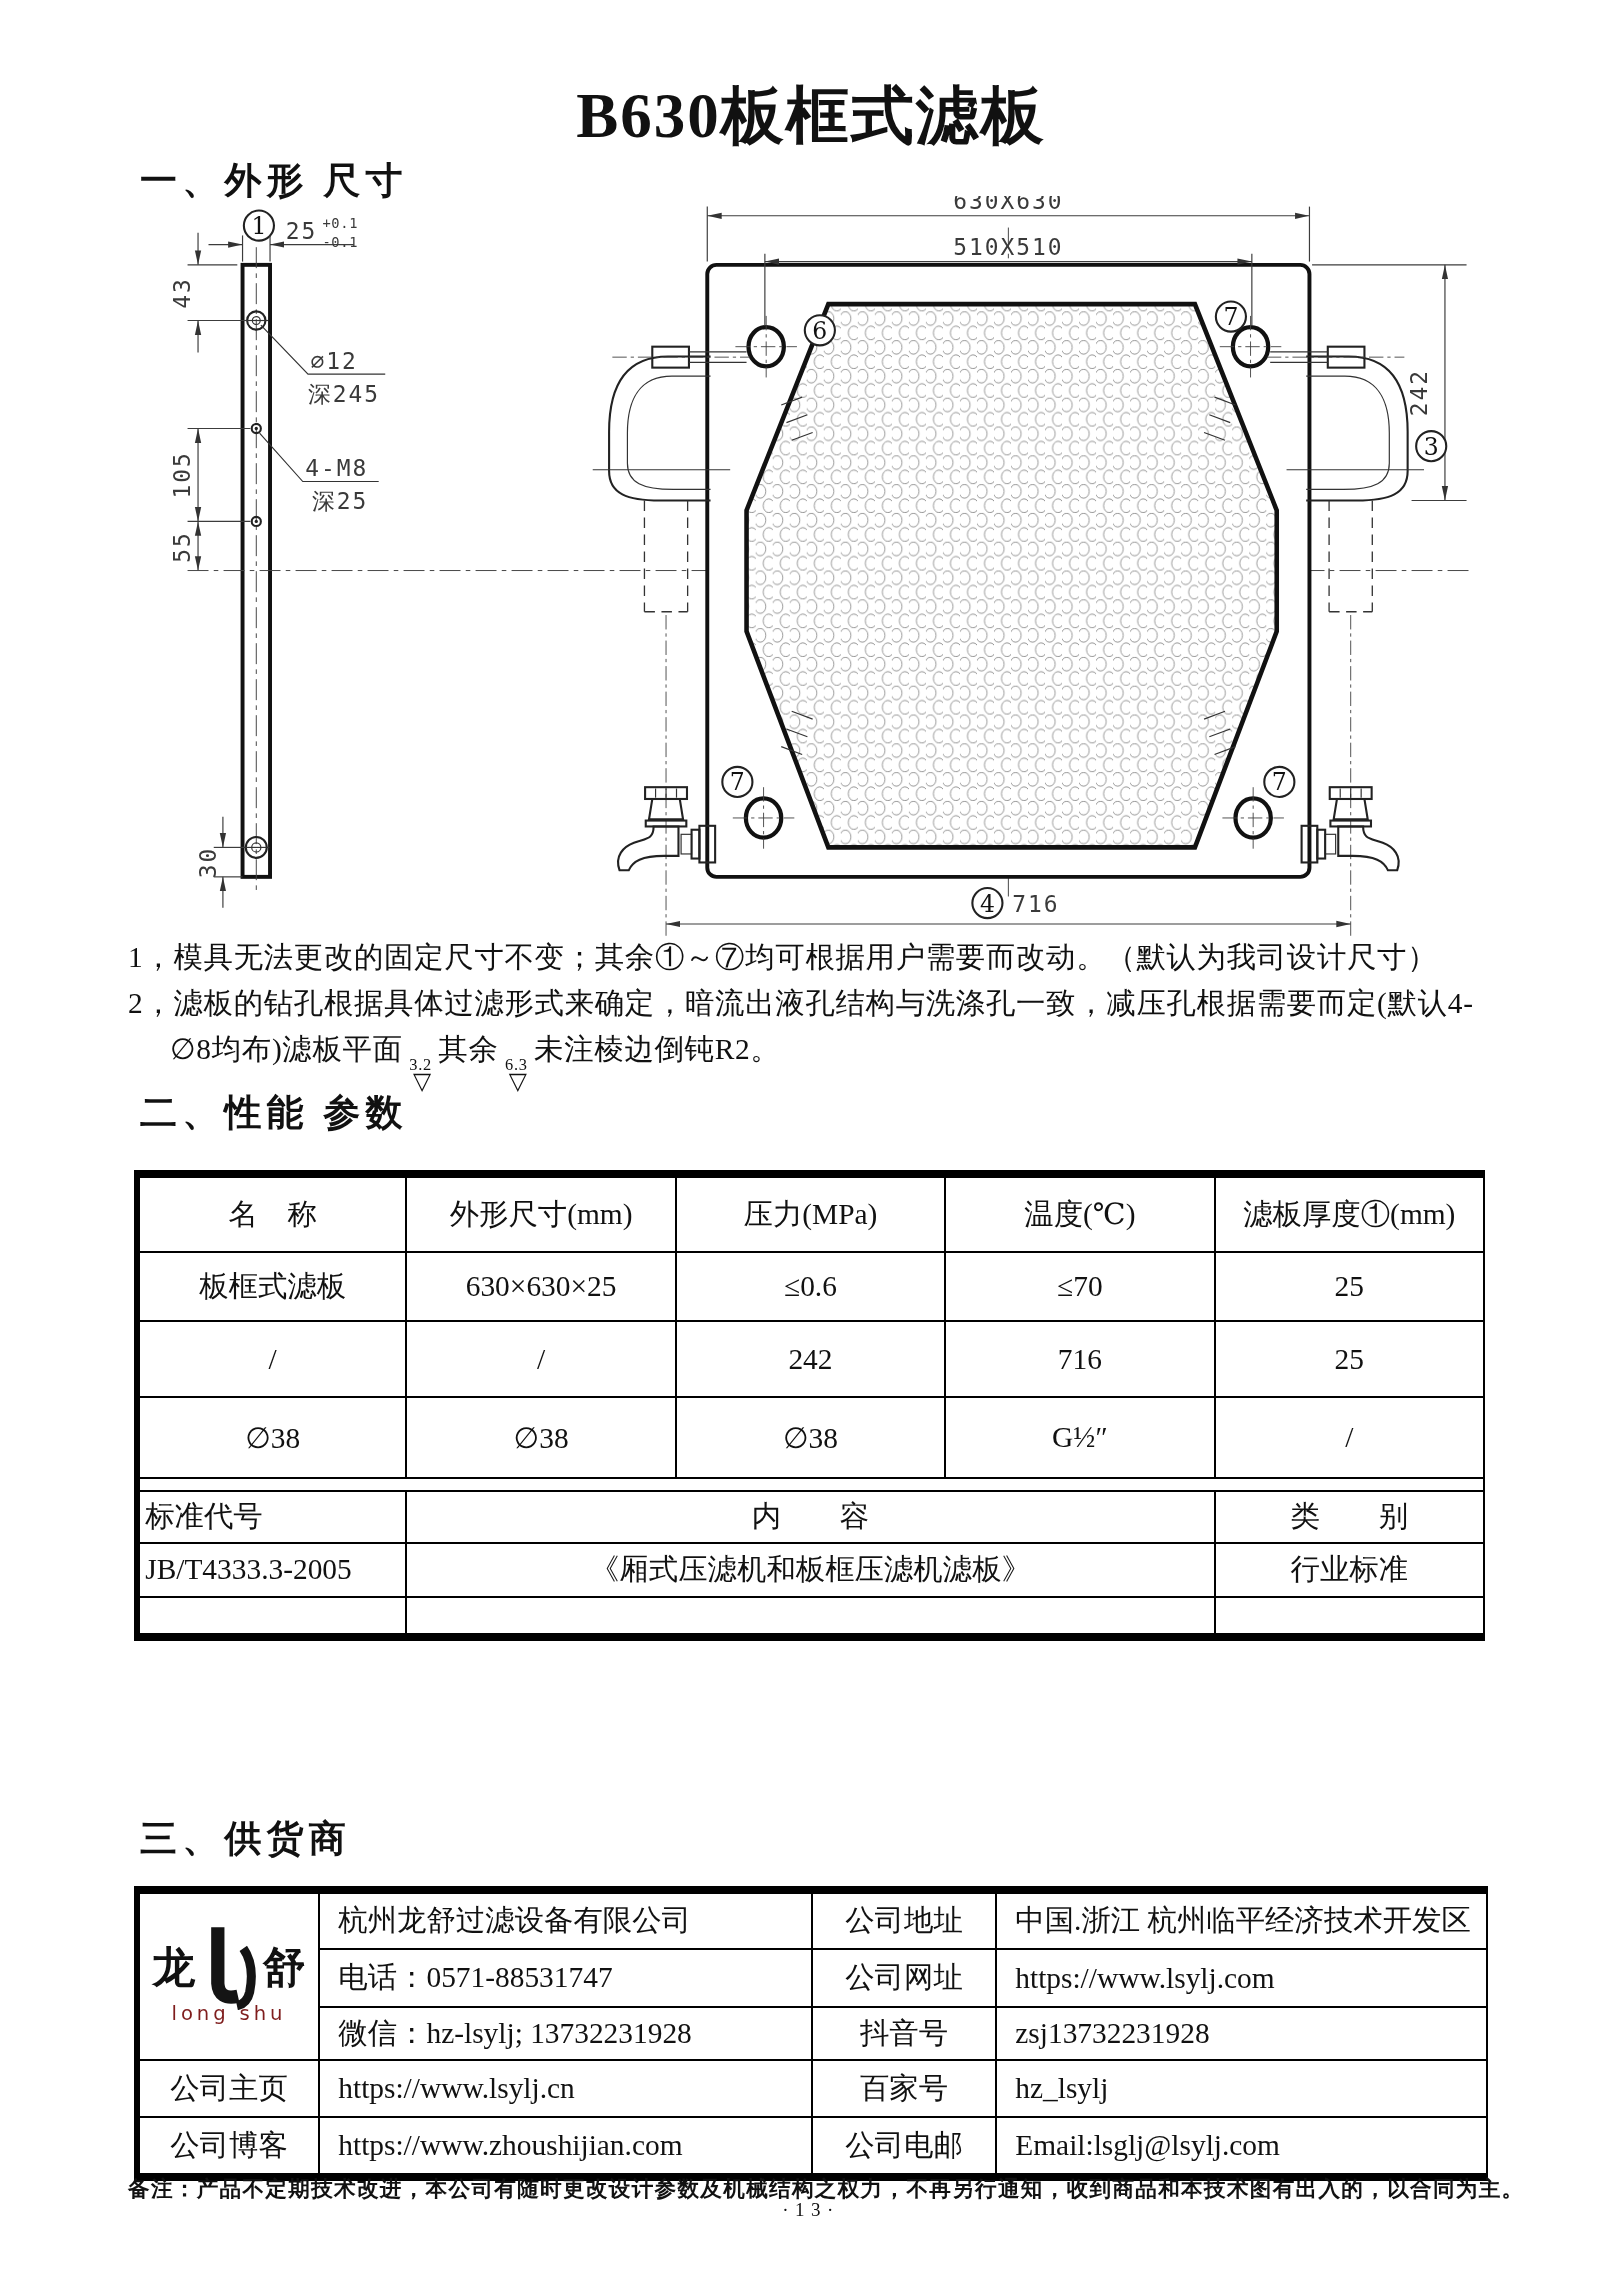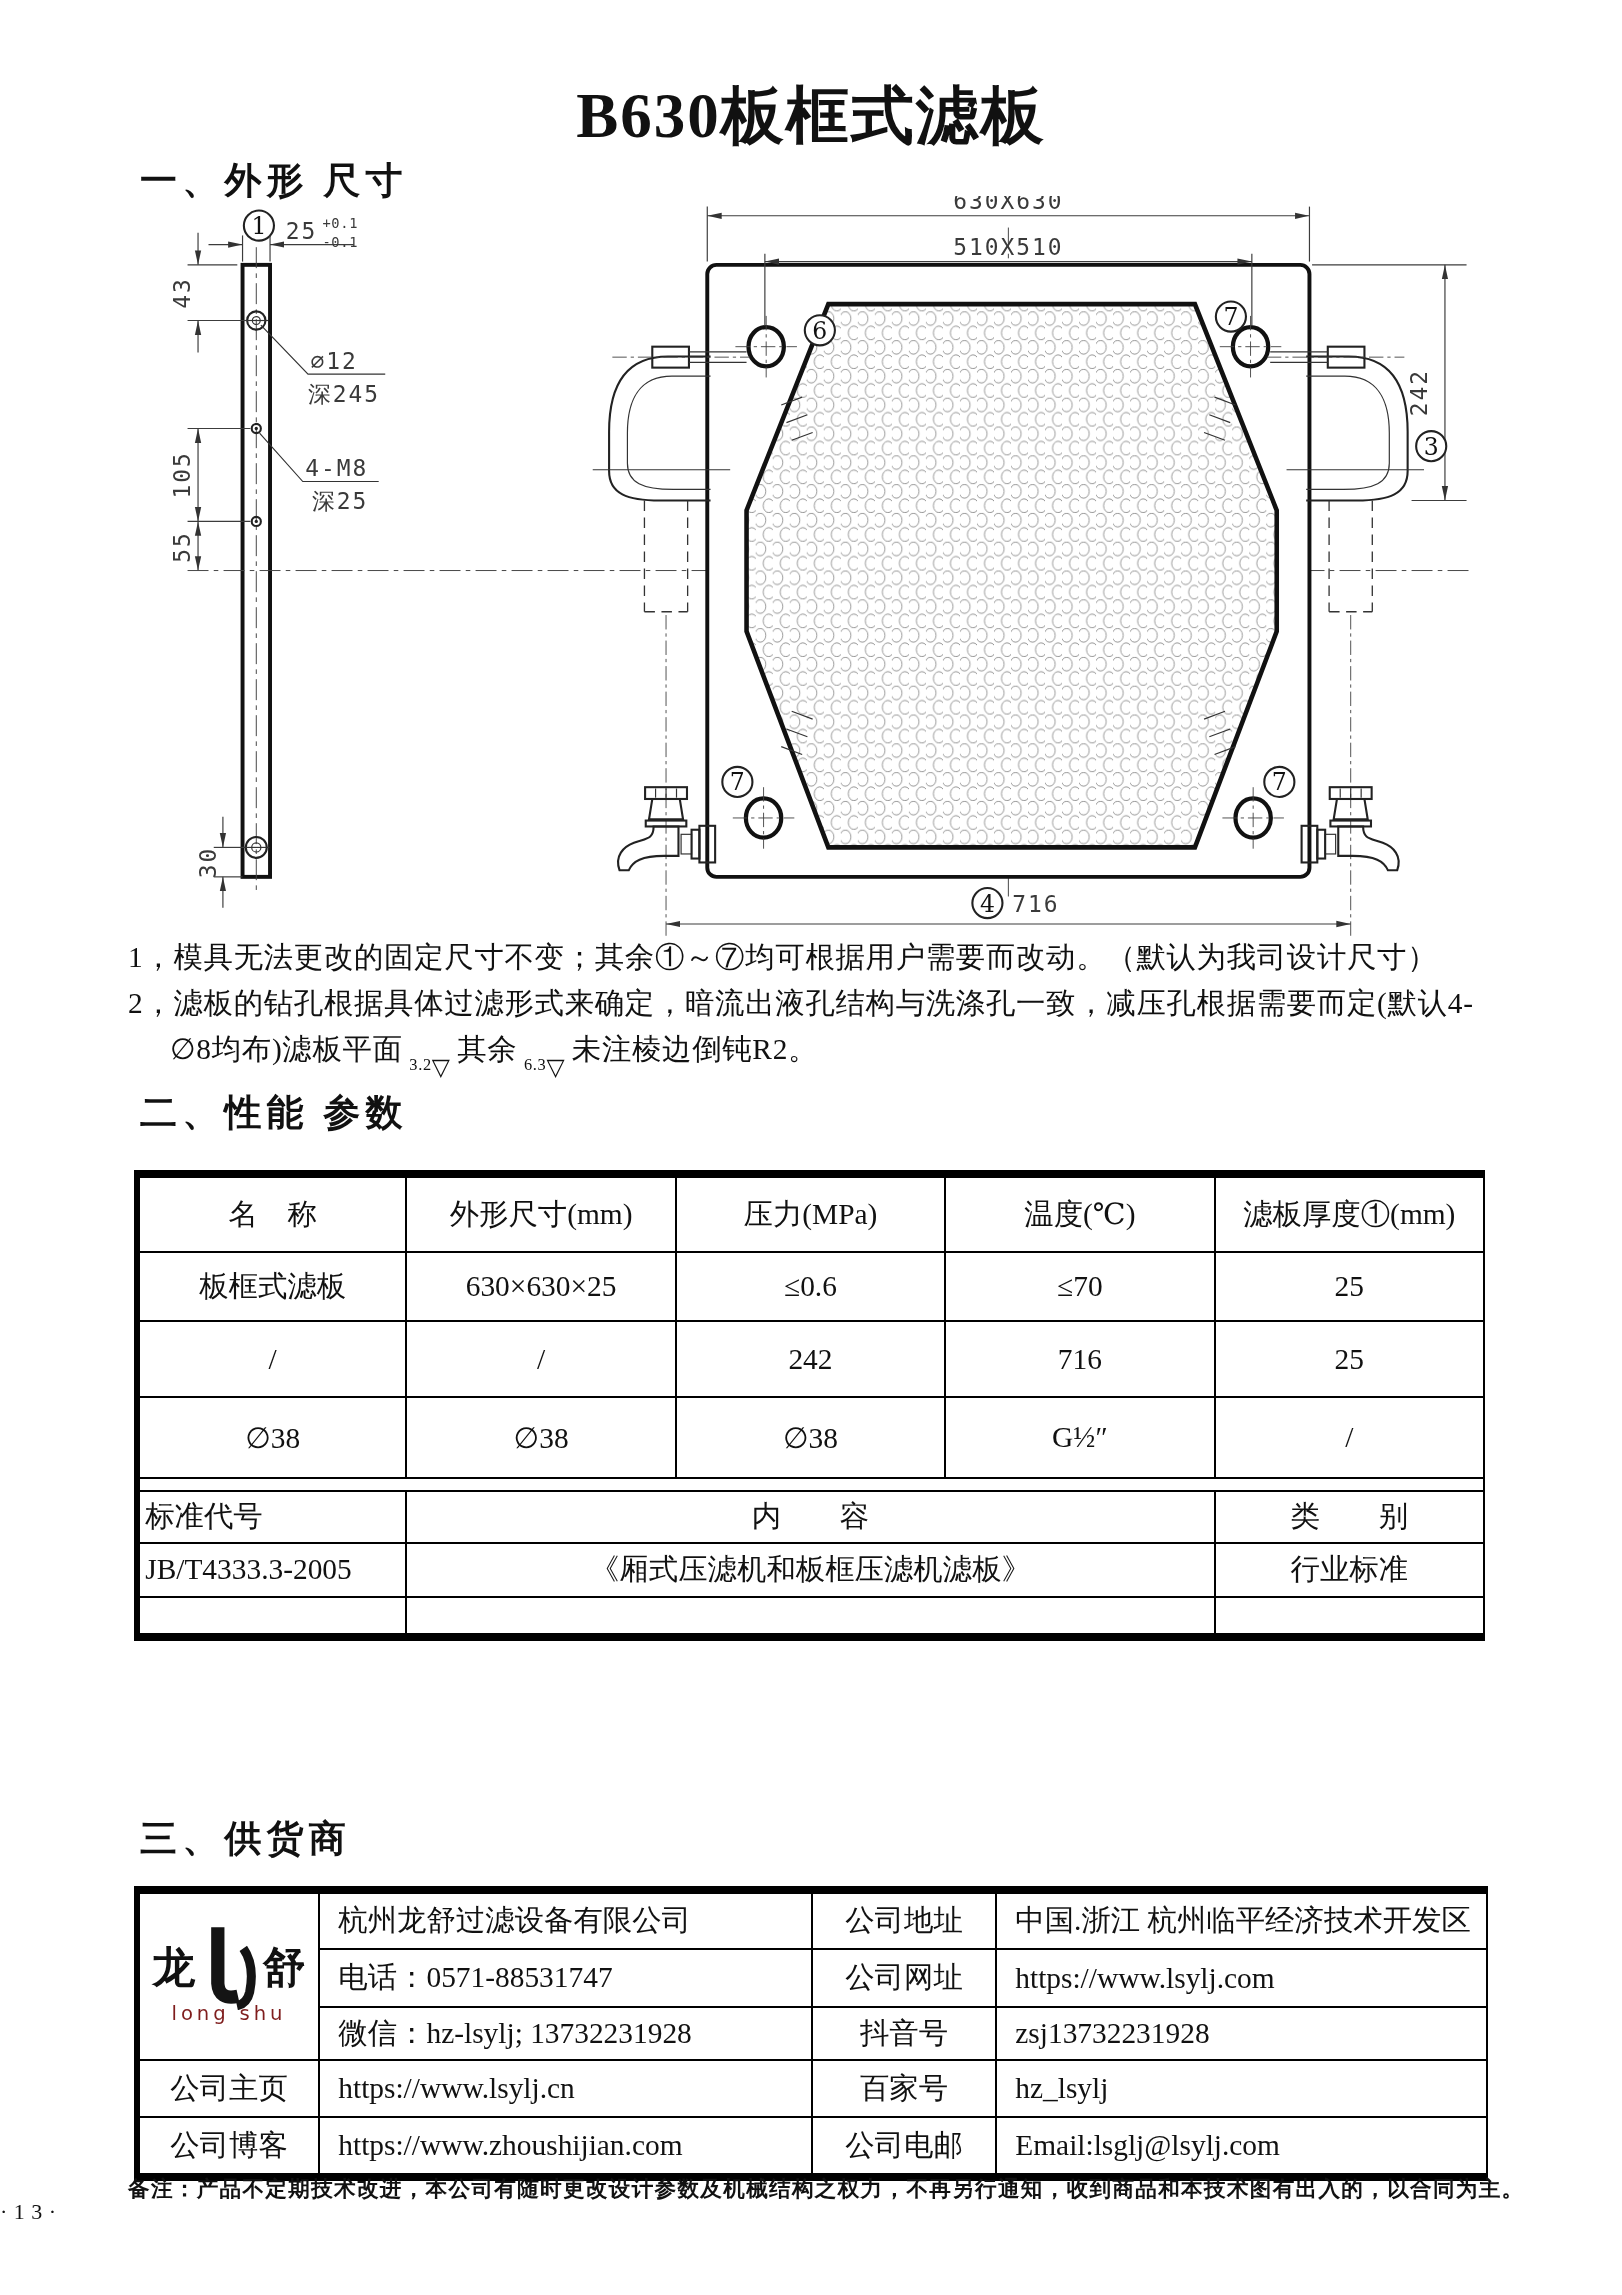--- a/index.html
+++ b/index.html
@@ -12,21 +12,21 @@
     font-size:63px;font-weight:600;letter-spacing:2px;}
   .sec{position:absolute;left:134px;font-size:37px;font-weight:600;letter-spacing:5.2px;margin-left:6px;}
   #sec1{top:156px;}
   #sec2{top:1088px;}
   #sec3{top:1814px;}
 
   
   .notes{position:absolute;left:128px;top:934px;width:1400px;
     font-size:29.4px;line-height:46px;letter-spacing:0.7px;}
   .note-cont{padding-left:42px;}
-  .sf{display:inline-flex;align-items:flex-start;
+  .sf{display:inline-flex;flex-direction:column;align-items:flex-end;
     vertical-align:-10.5px;margin:0 6.5px;line-height:1;}
   .sf .n{font-size:16.4px;line-height:14.4px;}
   .sf .t{font-size:23.6px;line-height:19.6px;}
 
   
   #drawing{position:absolute;left:92px;top:196px;}
   .thickf{stroke:#111;stroke-width:6;fill:#fff;}
   .oct{stroke:#111;stroke-width:7;}
   .hole{stroke:#111;stroke-width:6.5;fill:#fff;}
   .med{stroke:#222;stroke-width:3.2;fill:none;}
@@ -70,22 +70,22 @@
   .logo-cell{vertical-align:middle;}
   .logo{display:flex;flex-direction:column;align-items:center;}
   .logo-row{display:flex;align-items:center;height:79px;}
   .lg-cn{font-size:43px;font-weight:700;}
   .lg-swoosh{width:65px;height:85px;margin:0 1.3px;}
   .lg-en{font-family:"DejaVu Sans","Liberation Sans",sans-serif;font-size:19.6px;
     letter-spacing:3.9px;color:#7f1d1d;margin-top:-5.2px;}
 
   .footnote{position:absolute;left:128px;top:2174px;width:1400px;
     font-size:21.6px;letter-spacing:1.3px;font-weight:600;}
-  .pageno{position:absolute;left:0;top:2199px;width:1622px;text-align:left;
-    font-size:22px;letter-spacing:6.5px;}
+  .pageno{position:absolute;left:0;top:2199px;width:1622px;text-align:center;
+    font-size:19px;letter-spacing:6.5px;}
 </style>
 </head>
 <body>
 
 <div class="title">B630板框式滤板</div>
 <div class="sec" id="sec1">一、外形 尺寸</div>
 
 <svg id="drawing" width="1440" height="753" viewBox="0 0 2200 1150">
   <defs>
     <pattern id="hex" width="26" height="44" patternUnits="userSpaceOnUse">

